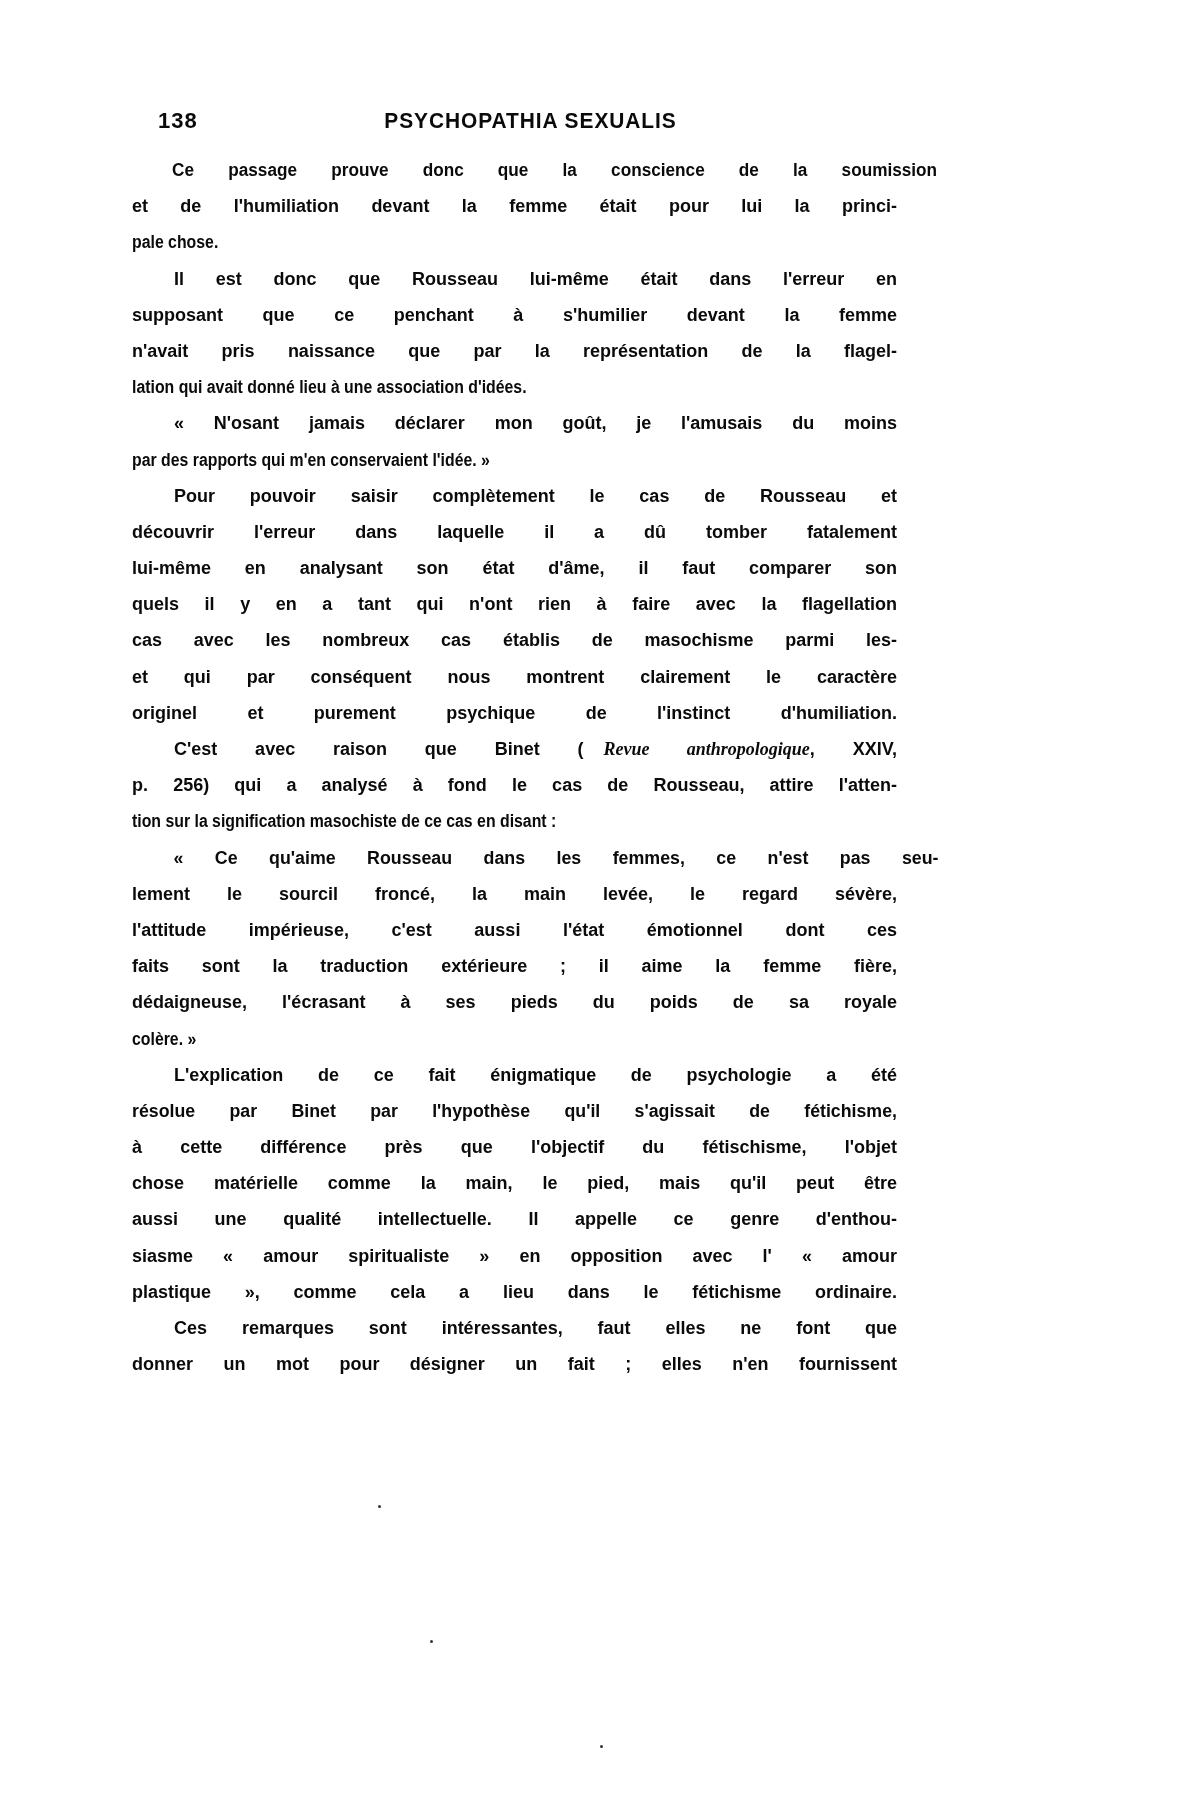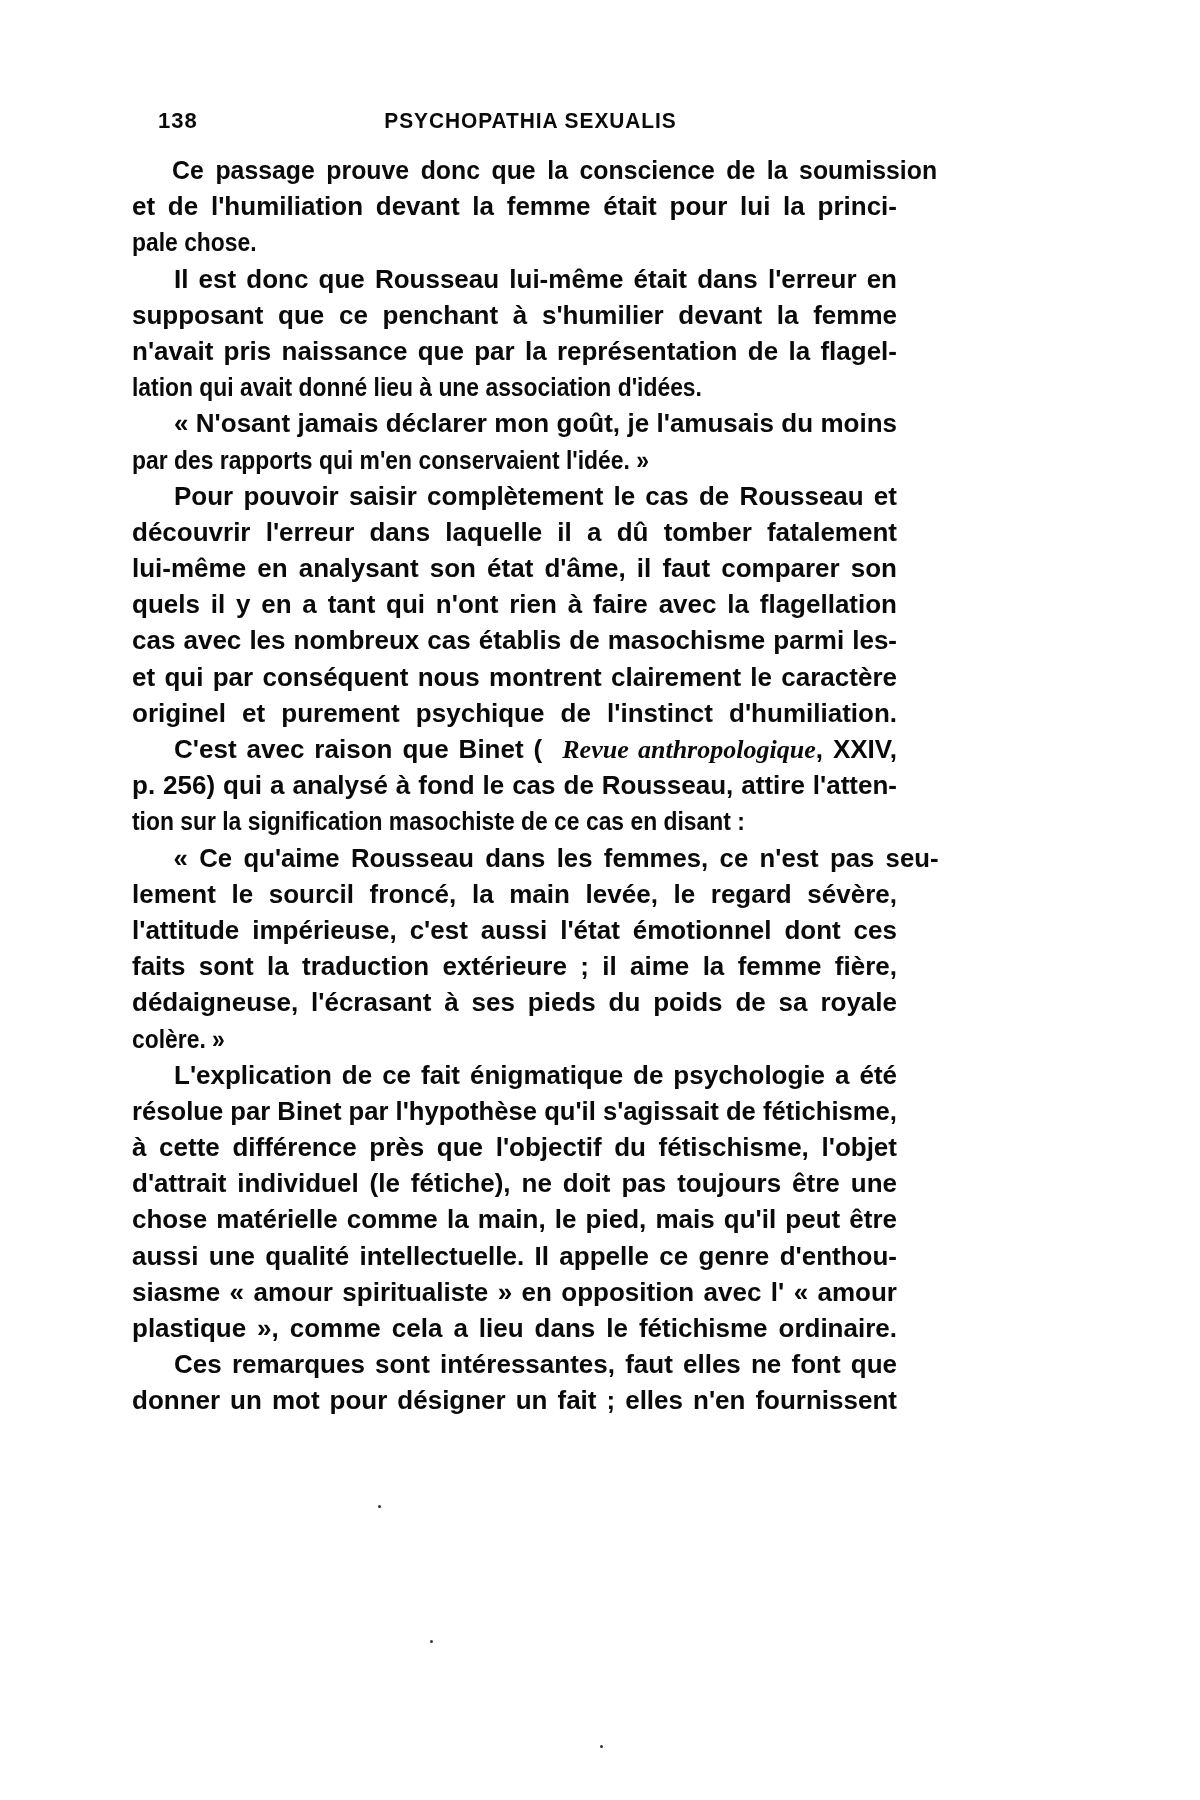--- a/index.html
+++ b/index.html
@@ -48,21 +48,21 @@
     font-size: 22px;
     transform: scaleX(0.95);
   }
   .body-text {
     position: absolute;
     top: 152px;
     left: 132px;
     width: 765px;
     font-family: "Liberation Sans", "DejaVu Sans", sans-serif;
     font-weight: bold;
-    font-size: 26px;
+    font-size: 18px;
     line-height: 36.2px;
   }
   .line {
     display: block;
     white-space: nowrap;
     text-align: justify;
     text-align-last: justify;
     height: 36.2px;
     overflow: visible;
     transform-origin: left center;
@@ -118,21 +118,20 @@
     <span class="line last" style="transform: scaleX(0.88);">tion sur la signification masochiste de ce cas en disant :</span>
     <span class="line indent" style="transform: scaleX(0.9896); width: 773.002px;">« Ce qu'aime Rousseau dans les femmes, ce n'est pas seu-</span>
     <span class="line">lement le sourcil froncé, la main levée, le regard sévère,</span>
     <span class="line">l'attitude impérieuse, c'est aussi l'état émotionnel dont ces</span>
     <span class="line">faits sont la traduction extérieure ; il aime la femme fière,</span>
     <span class="line">dédaigneuse, l'écrasant à ses pieds du poids de sa royale</span>
     <span class="line last" style="transform: scaleX(0.88);">colère. »</span>
     <span class="line indent">L'explication de ce fait énigmatique de psychologie a été</span>
     <span class="line" style="transform: scaleX(0.9862); width: 775.672px;">résolue par Binet par l'hypothèse qu'il s'agissait de fétichisme,</span>
     <span class="line">à cette différence près que l'objectif du fétischisme, l'objet</span>
-    <span class="line">d'attrait individuel (le fétiche), ne doit pas toujours être une</span>
     <span class="line">chose matérielle comme la main, le pied, mais qu'il peut être</span>
     <span class="line">aussi une qualité intellectuelle. Il appelle ce genre d'enthou-</span>
     <span class="line">siasme « amour spiritualiste » en opposition avec l' « amour</span>
     <span class="line">plastique », comme cela a lieu dans le fétichisme ordinaire.</span>
     <span class="line indent">Ces remarques sont intéressantes, faut elles ne font que</span>
     <span class="line">donner un mot pour désigner un fait ; elles n'en fournissent</span>
   </div>
 
   <div class="speck" style="left:378px; top:1505px;"></div>
   <div class="speck" style="left:430px; top:1640px;"></div>

